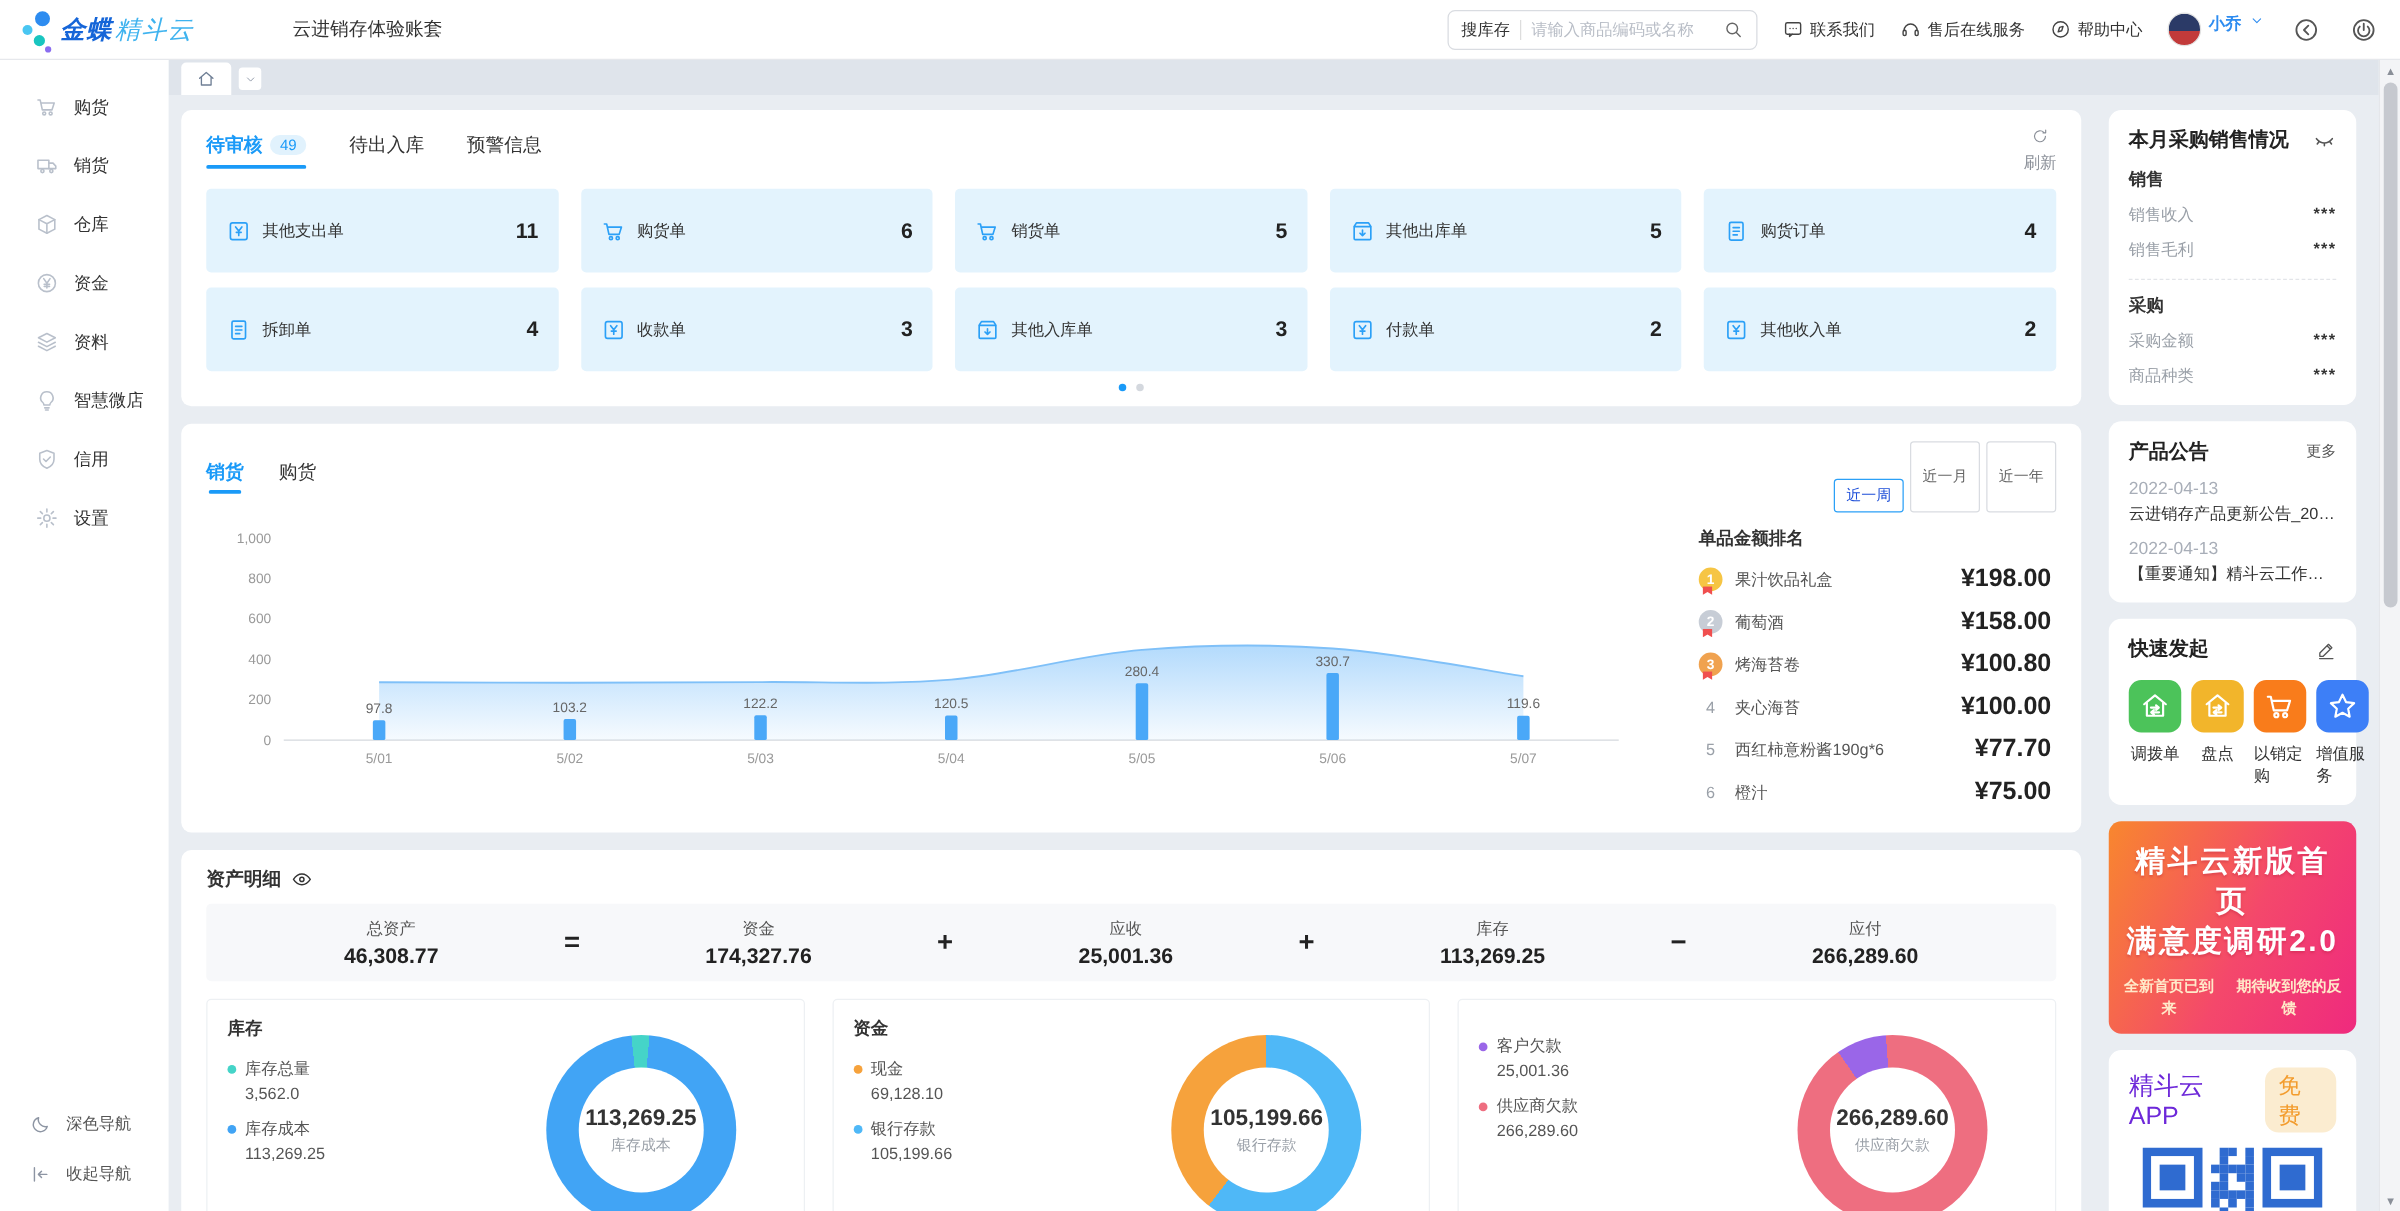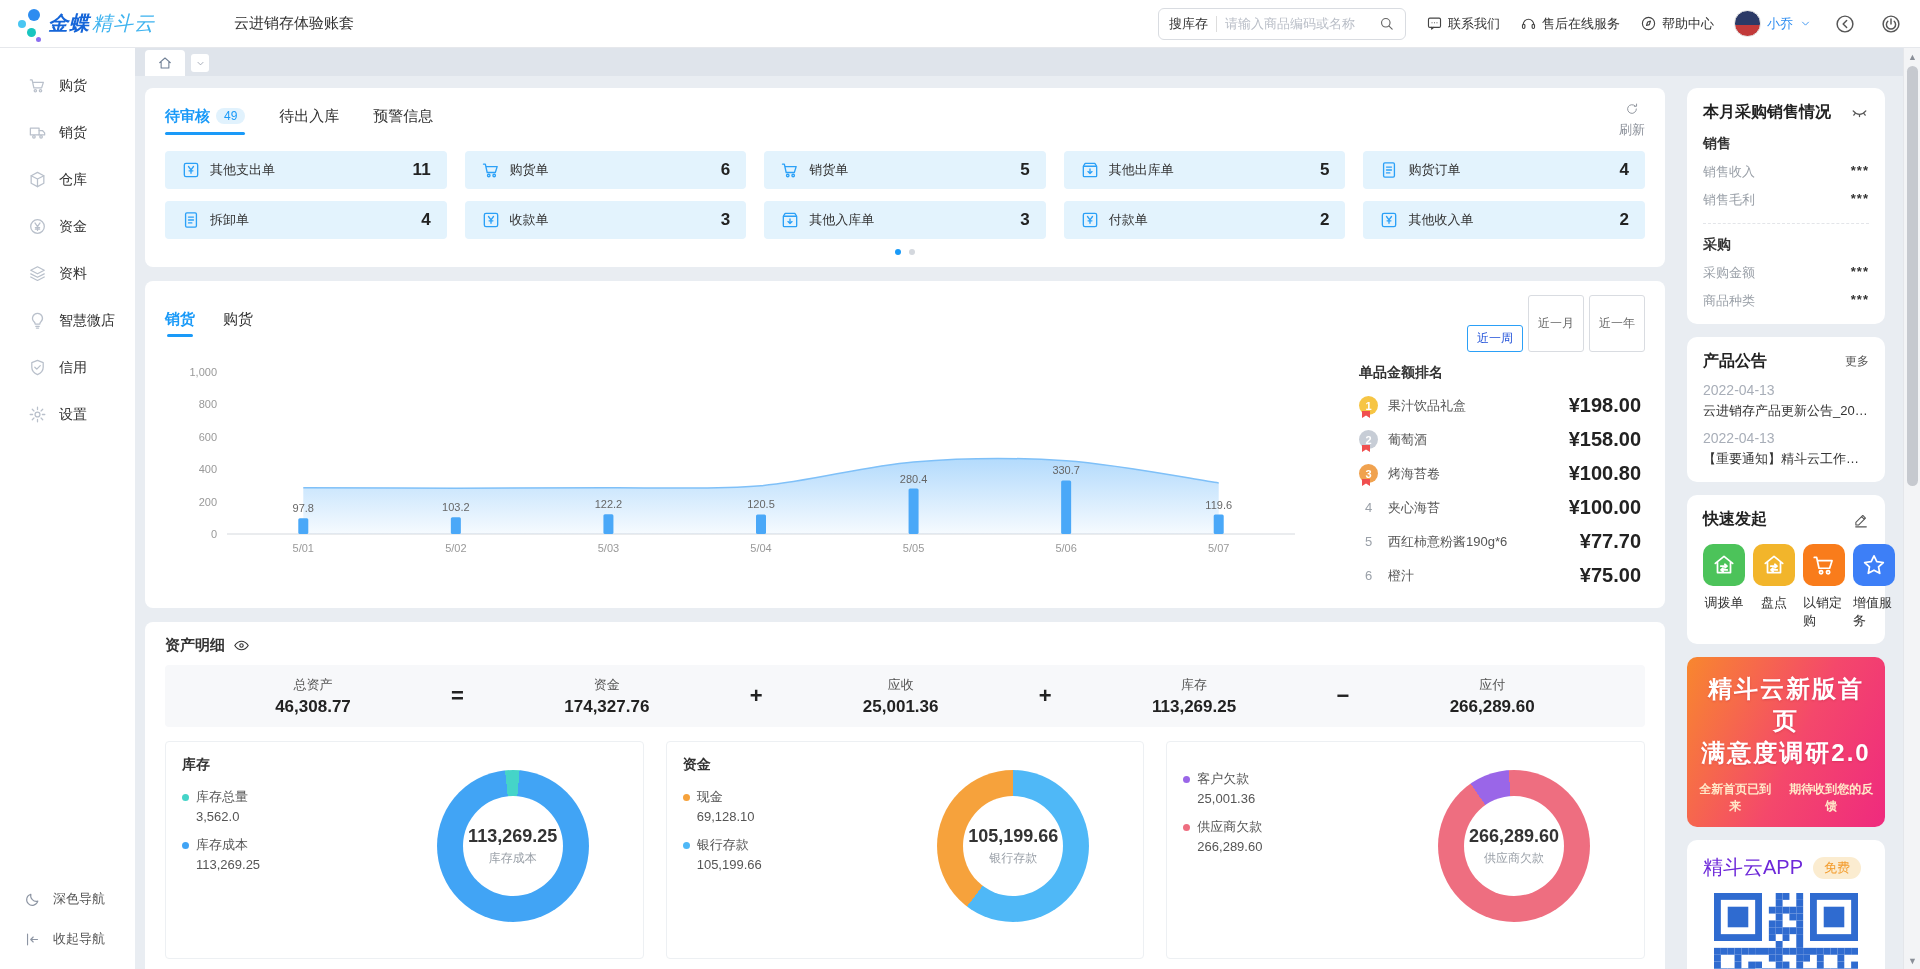--- a/index.html
+++ b/index.html
@@ -22,21 +22,21 @@
   .account-title { font-size:15px; color:#333; margin-left:10px; }
   .topbar-right { margin-left:auto; display:flex; align-items:center; gap:20px; margin-right:16px; }
   .searchbox { display:flex; align-items:center; border:1px solid #d9dce1; border-radius:6px; height:32px; padding:0 10px; width:248px; background:#fff; }
   .search-scope { font-size:13px; color:#333; white-space:nowrap; }
   .search-div { width:1px; height:16px; background:#ddd; margin:0 8px; }
   .searchbox input { border:none; outline:none; flex:1; font-size:13px; color:#333; width:120px; font-family:inherit; }
   .searchbox input::placeholder { color:#b9bec7; }
   .search-ic { color:#666; }
   .top-link { display:flex; align-items:center; gap:5px; font-size:13px; color:#333; cursor:pointer; }
   .top-link svg { color:#444; }
-  .userbox { display:flex; align-items:center; gap:6px; cursor:pointer; }
+  .userbox { display:flex; align-items:flex-start; gap:6px; cursor:pointer;font-weight:bold; }
   .avatar { width:27px; height:27px; border-radius:50%; background:linear-gradient(180deg,#2b3a67 55%,#c23a3a 55%); border:1px solid #e2e2e2; }
   .username { color:#2d8cf0; font-size:13px; }
   .chev { color:#2d8cf0; }
   .circle-btn { width:26px; height:26px; border-radius:50%; color:#555; display:flex; align-items:center; justify-content:center; cursor:pointer; }
 
   
   .frame { display:flex; height:921px; }
   .sidebar { width:135px; background:#fff; display:flex; flex-direction:column; padding-top:14px; }
   .side-item { display:flex; align-items:center; gap:12px; padding:14px 0 14px 28px; font-size:14px; color:#333; cursor:pointer; }
   .side-item svg { color:#b9c0cb; }
@@ -57,21 +57,21 @@
   
   .card-overview { padding:14px 20px 8px; }
   .ov-head { display:flex; align-items:center; }
   .ov-tabs { display:flex; gap:34px; }
   .ov-tab { font-size:15px; color:#333; padding-bottom:9px; cursor:pointer; display:flex; align-items:center; gap:6px; position:relative; }
   .ov-tab.active { color:#1a9af8; font-weight:bold; }
   .ov-tab.active::after { content:""; position:absolute; left:0; right:0; bottom:0; height:3px; border-radius:2px; background:#1a9af8; }
   .ov-badge { background:#e1f2fd; color:#1a9af8; font-size:12px; font-weight:normal; border-radius:9px; padding:1px 8px; }
   .refresh { margin-left:auto; display:flex; align-items:center; gap:5px; color:#8a8f98; font-size:13px; cursor:pointer;flex-direction:column; }
   .stat-grid { display:grid; grid-template-columns:repeat(5,1fr); gap:12px 18px; margin-top:12px; }
-  .stat-card { background:#e3f3fd; border-radius:4px; height:38px; display:flex; align-items:center; padding:0 16px; cursor:pointer; }
+  .stat-card { background:#e3f3fd; border-radius:4px; height:67px; display:flex; align-items:center; padding:0 16px; cursor:pointer; }
   .stat-card svg { color:#2ba0f7; }
   .stat-label { font-size:13px; color:#333; margin-left:9px; }
   .stat-count { margin-left:auto; font-size:17px; font-weight:bold; color:#222; }
   .pager { display:flex; justify-content:center; gap:8px; padding:10px 0 4px; }
   .dot { width:6px; height:6px; border-radius:50%; background:#d4d8de; cursor:pointer; }
   .dot.active { background:#1a9af8; }
 
   
   .card-trend { margin-top:14px; padding:14px 20px 10px; }
   .tr-head { display:flex; align-items:center; }
@@ -135,21 +135,21 @@
   .quick-item { display:flex; flex-direction:column; align-items:center; gap:8px; cursor:pointer; }
   .q-tile { width:42px; height:42px; border-radius:10px; display:flex; align-items:center; justify-content:center; color:#fff; }
   .q-label { font-size:13px; color:#333; }
   .promo { border-radius:10px; padding:16px 10px 12px; text-align:center; background:linear-gradient(115deg,#f8872e 0%,#f4486b 55%,#ef2a7e 100%); cursor:pointer; }
   .promo-l1,.promo-l2 { color:#fff; font-size:24px; font-weight:bold; letter-spacing:2px; text-shadow:0 1px 2px rgba(180,30,60,.35); }
   .promo-sub { display:flex; justify-content:center; gap:14px; margin-top:12px; }
   .promo-sub span { color:#ffe9c9; font-size:12px; font-weight:bold; }
   .appcard { padding-bottom:0; }
   .app-head { display:flex; align-items:center; gap:10px; }
   .app-title { font-size:20px; font-weight:normal; color:#6d28d9; }
-  .app-badge { background:#fbecd0; color:#f39c2d; font-size:13px; border-radius:11px; padding:2px 11px; }
+  .app-badge { background:#fbecd0; color:#f39c2d; font-size:18px; border-radius:11px; padding:2px 11px; }
   .qr-wrap { display:flex; justify-content:center; margin-top:12px; }
 
   
   .rail { position:absolute; right:0; top:48px; width:17px; height:921px; background:#f3f4f6; border-left:1px solid #e4e6ea; }
   .rail-arrow { width:17px; height:17px; display:flex; align-items:center; justify-content:center; color:#8a8f98; font-size:9px; cursor:pointer; }
   .rail-arrow.bottom { position:absolute; bottom:0; }
   .thumb { position:absolute; top:18px; left:3px; width:11px; height:420px; background:#c6c9cf; border-radius:6px; cursor:pointer; }
 </style>
 </head>
 <body>

